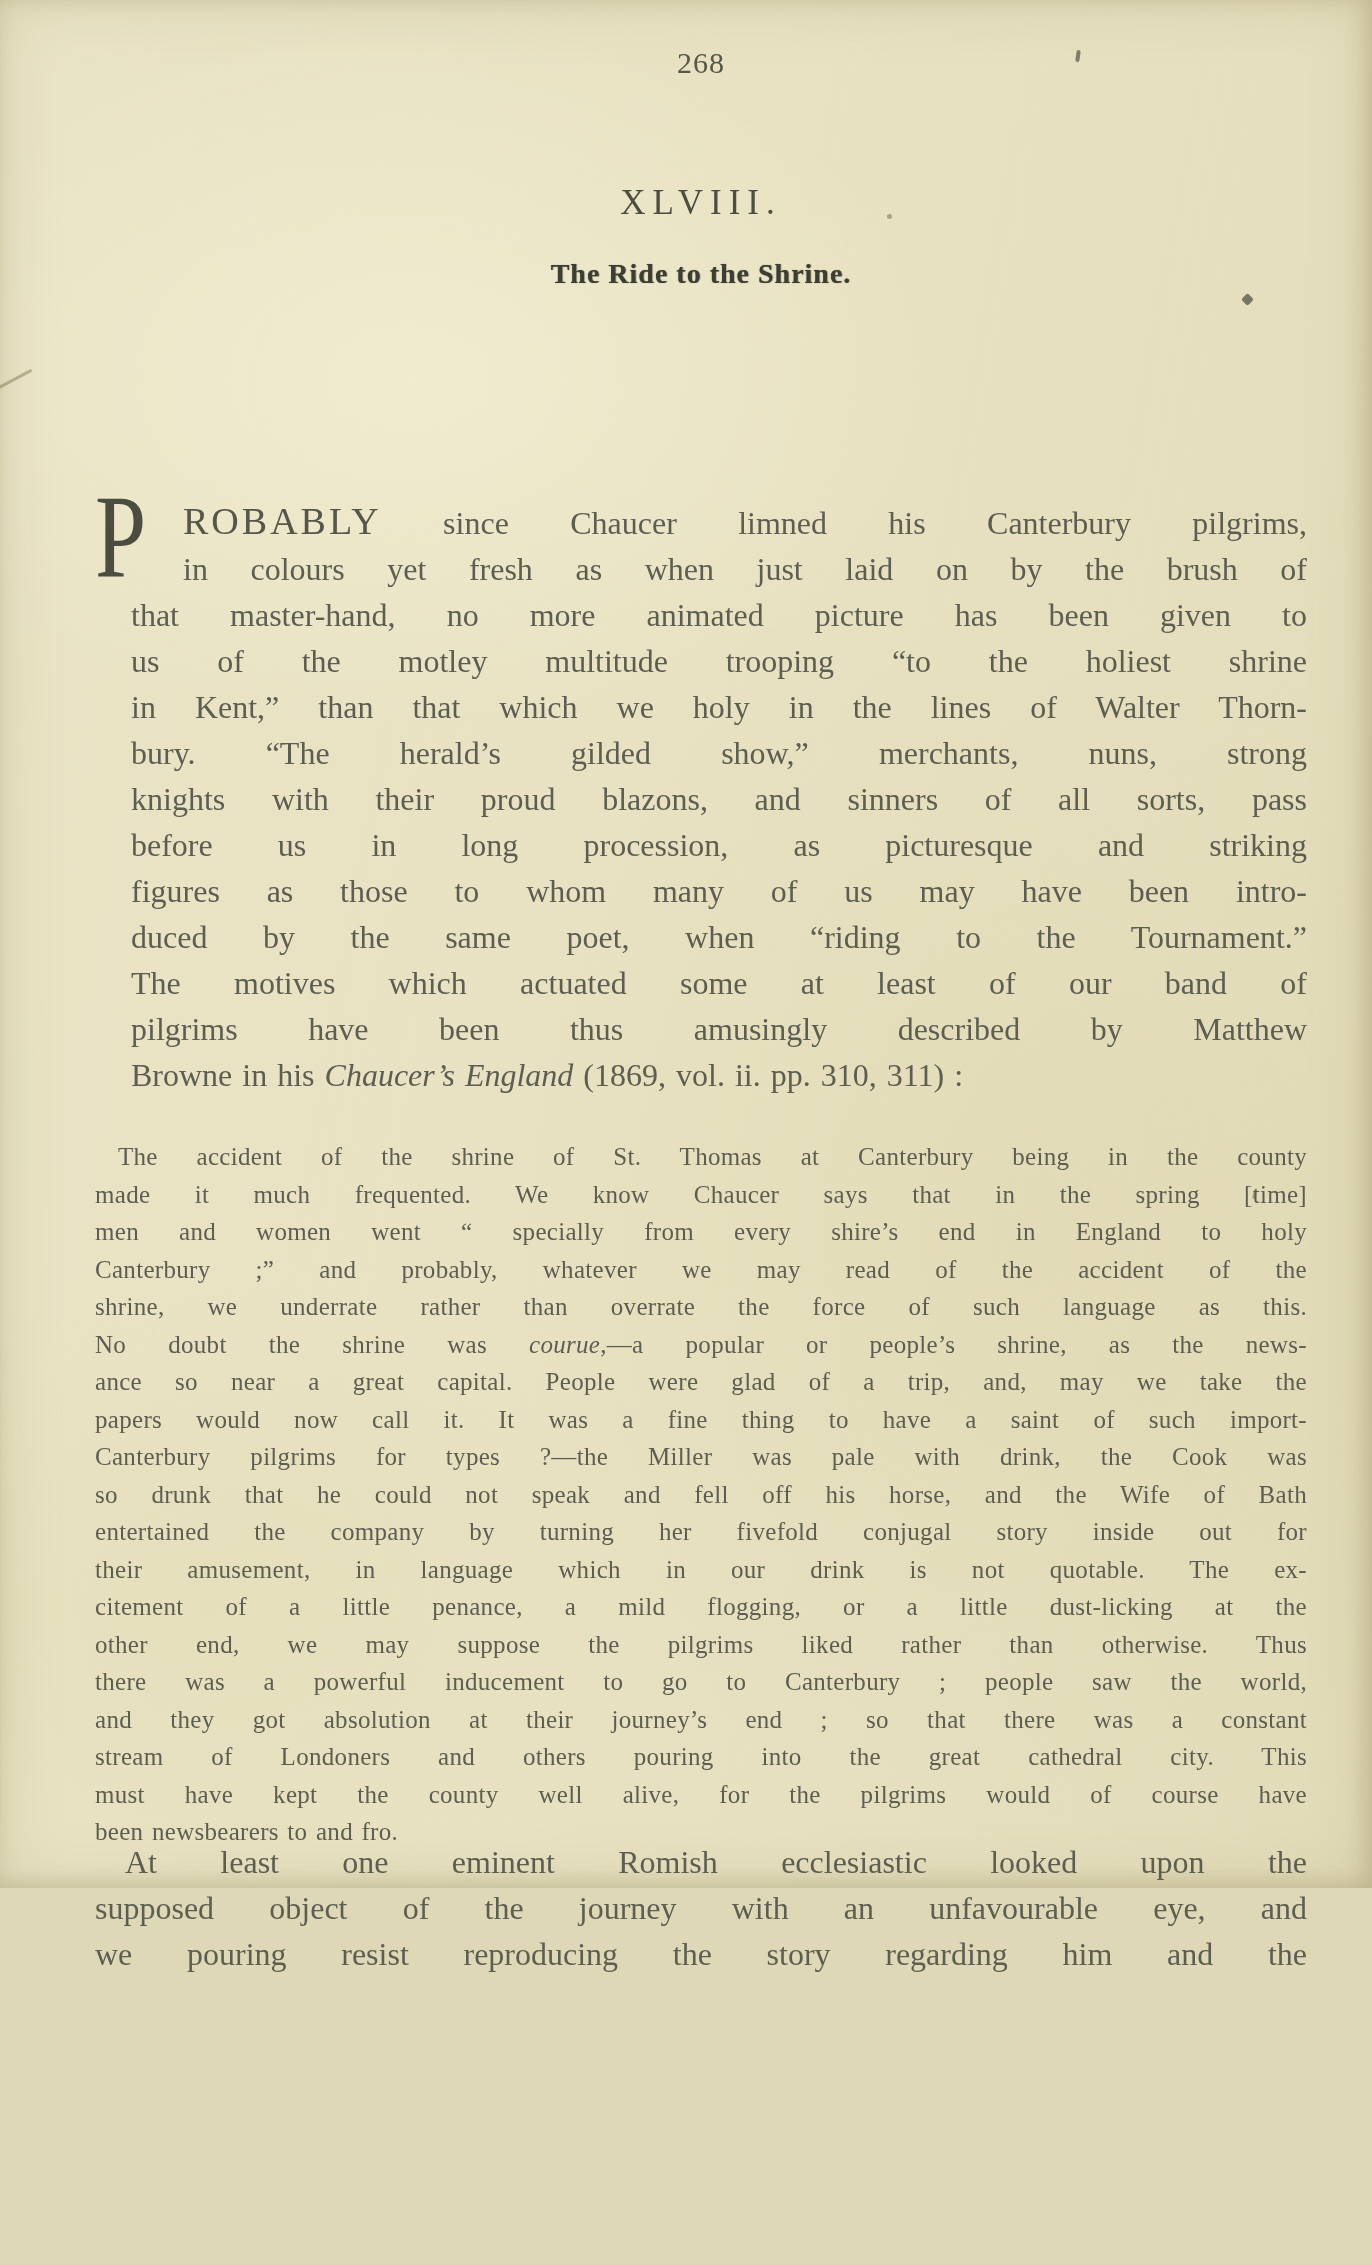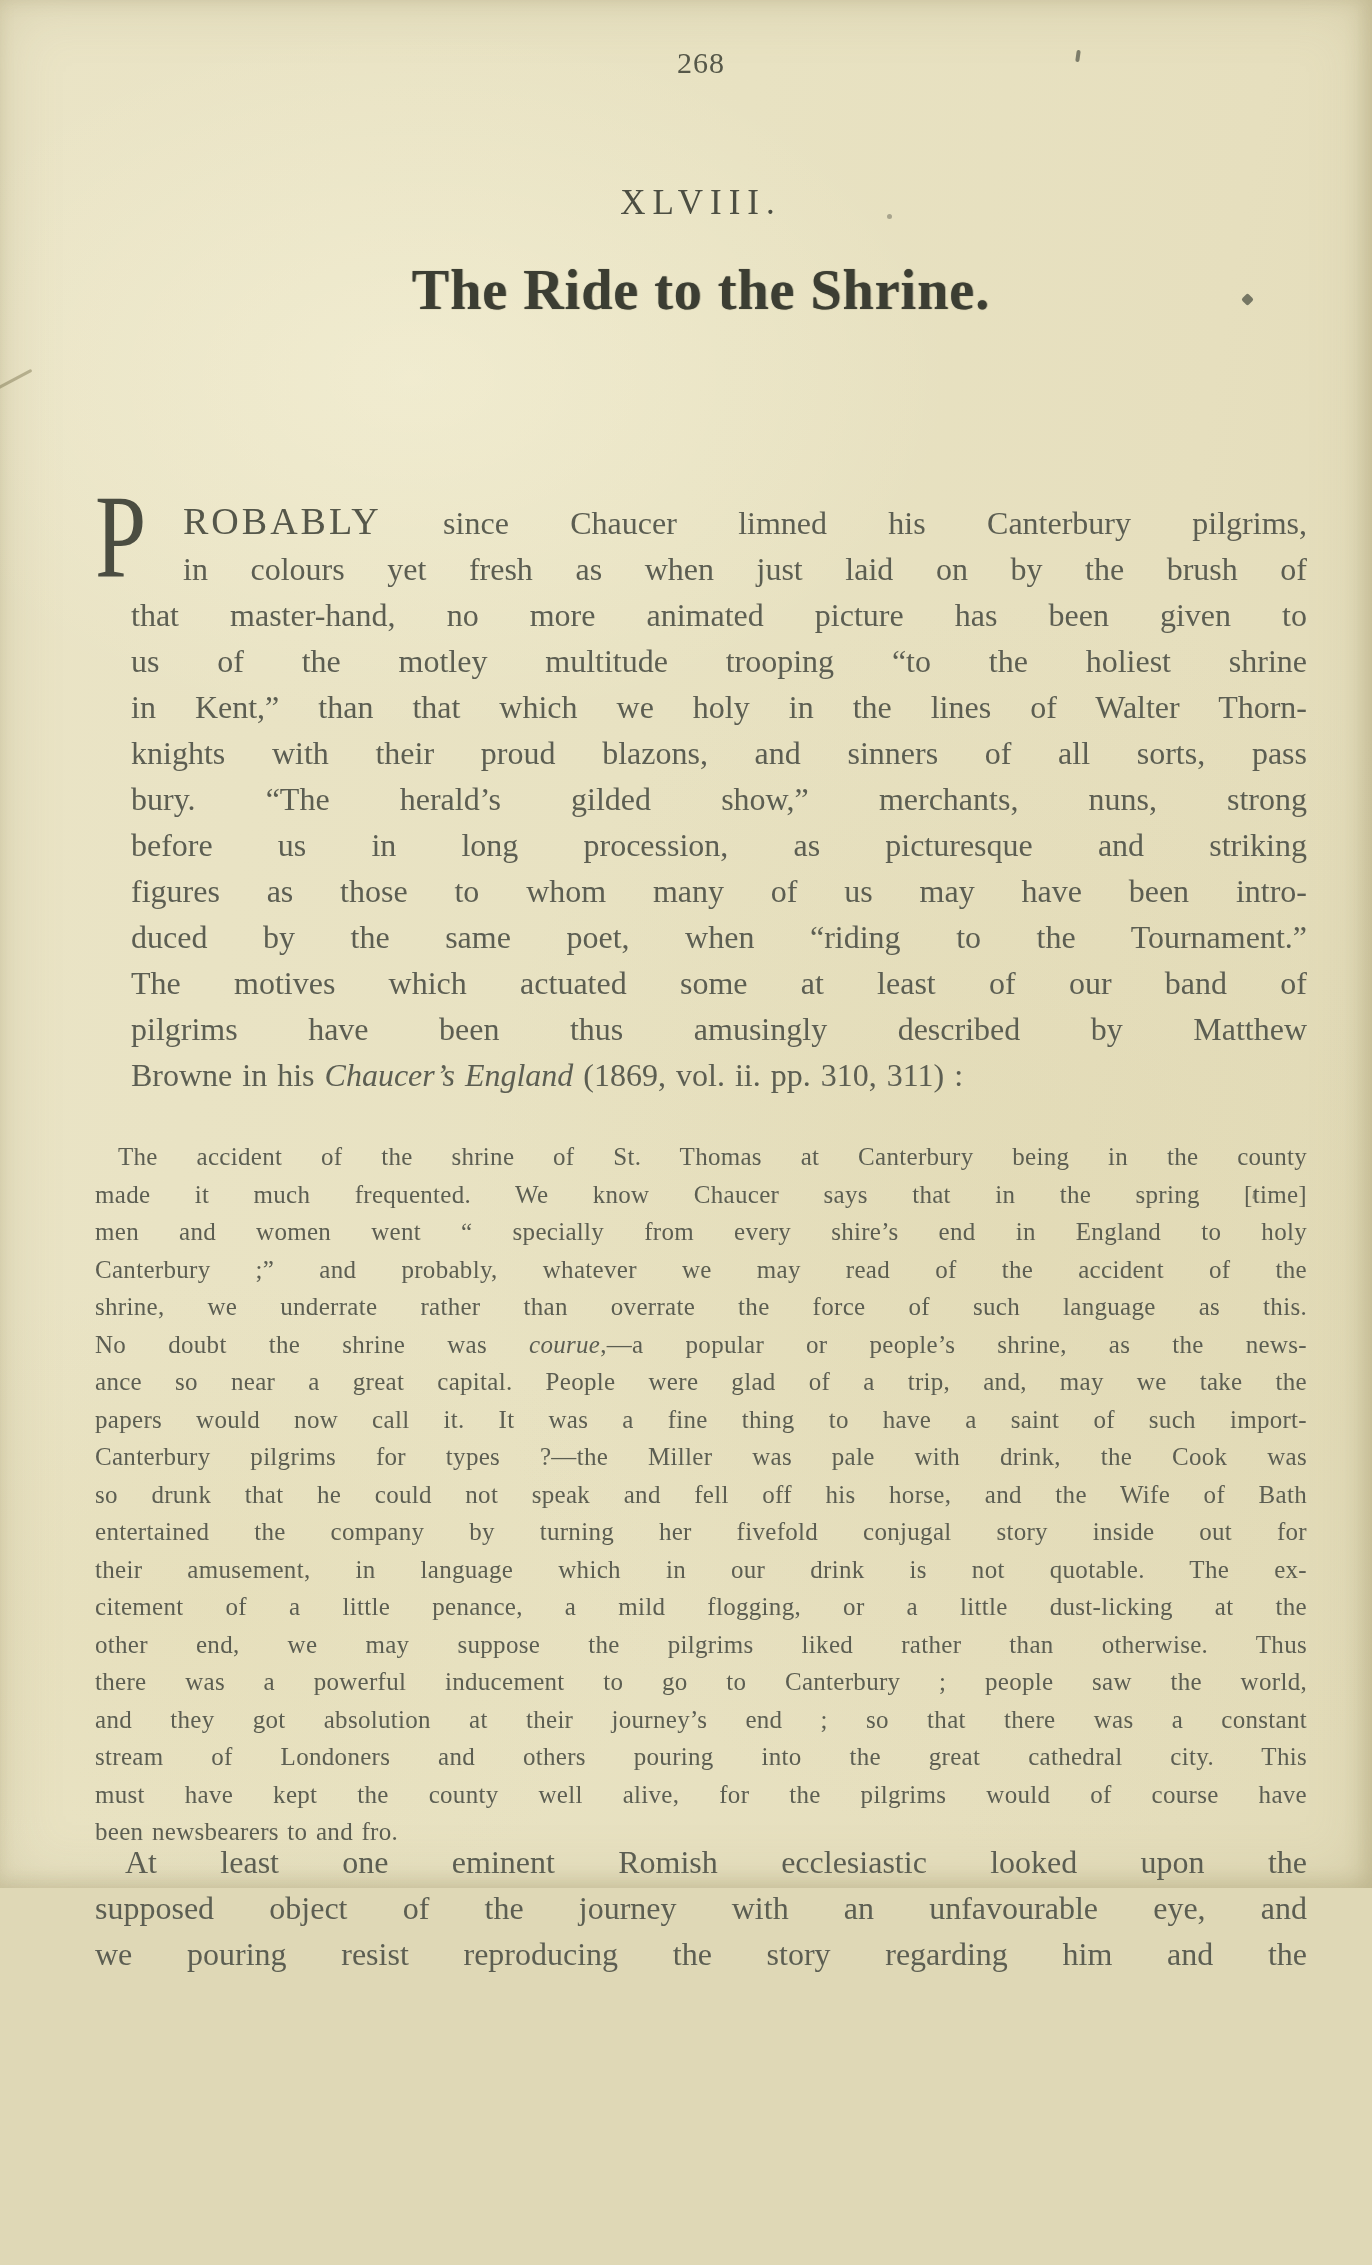--- a/index.html
+++ b/index.html
@@ -26,21 +26,21 @@
   .pagenum{
     position:absolute;top:46px;left:95px;width:1212px;
     text-align:center;font-size:30px;letter-spacing:1px;color:#565849;
   }
   .chapternum{
     position:absolute;top:183px;left:95px;width:1212px;
     text-align:center;font-size:35px;letter-spacing:7px;color:#4c4e42;
   }
   .booktitle{
     position:absolute;top:258px;left:95px;width:1212px;
-    text-align:center;font-size:56px;font-weight:bold;color:#3c3e33;
+    text-align:center;font-size:28px;font-weight:bold;color:#3c3e33;
     letter-spacing:1px;
     text-shadow:0 0 1px rgba(60,62,51,0.65), 1px 0 0 rgba(60,62,51,0.25);
   }
   .textblock{position:absolute;left:95px;width:1212px;}
   #para1{top:498px;font-size:32px;}
   #para1 .line{line-height:46px;margin-left:36px;}
   #quote{top:1138px;font-size:25px;letter-spacing:0.3px;}
   #quote .line{line-height:37.5px;}
   #para2{top:1839px;font-size:32px;}
   #para2 .line{line-height:46px;}
@@ -86,22 +86,22 @@
   <div class="booktitle">The Ride to the Shrine.</div>
 
   <div class="textblock" id="para1">
     <span class="dropcap">P</span>
     <div>
         <div class="line indent"><span class="lead">ROBABLY</span><span> since Chaucer limned his Canterbury pilgrims,</span></div>
         <div class="line indent">in colours yet fresh as when just laid on by the brush of</div>
         <div class="line">that master-hand, no more animated picture has been given to</div>
         <div class="line">us of the motley multitude trooping “to the holiest shrine</div>
         <div class="line">in Kent,” than that which we holy in the lines of Walter Thorn-</div>
+        <div class="line">bury.  “The herald’s gilded show,” merchants, nuns, strong</div>
         <div class="line">knights with their proud blazons, and sinners of all sorts, pass</div>
-        <div class="line">bury.  “The herald’s gilded show,” merchants, nuns, strong</div>
         <div class="line">before us in long procession, as picturesque and striking</div>
         <div class="line">figures as those to whom many of us may have been intro-</div>
         <div class="line">duced by the same poet, when “riding to the Tournament.”</div>
         <div class="line">The motives which actuated some at least of our band of</div>
         <div class="line">pilgrims have been thus amusingly described by Matthew</div>
         <div class="line last"><span>Browne in his </span><span class="it">Chaucer’s England</span><span> (1869, vol. ii. pp. 310, 311) :</span></div>
       </div>
   </div>
 
   <div class="textblock" id="quote">

